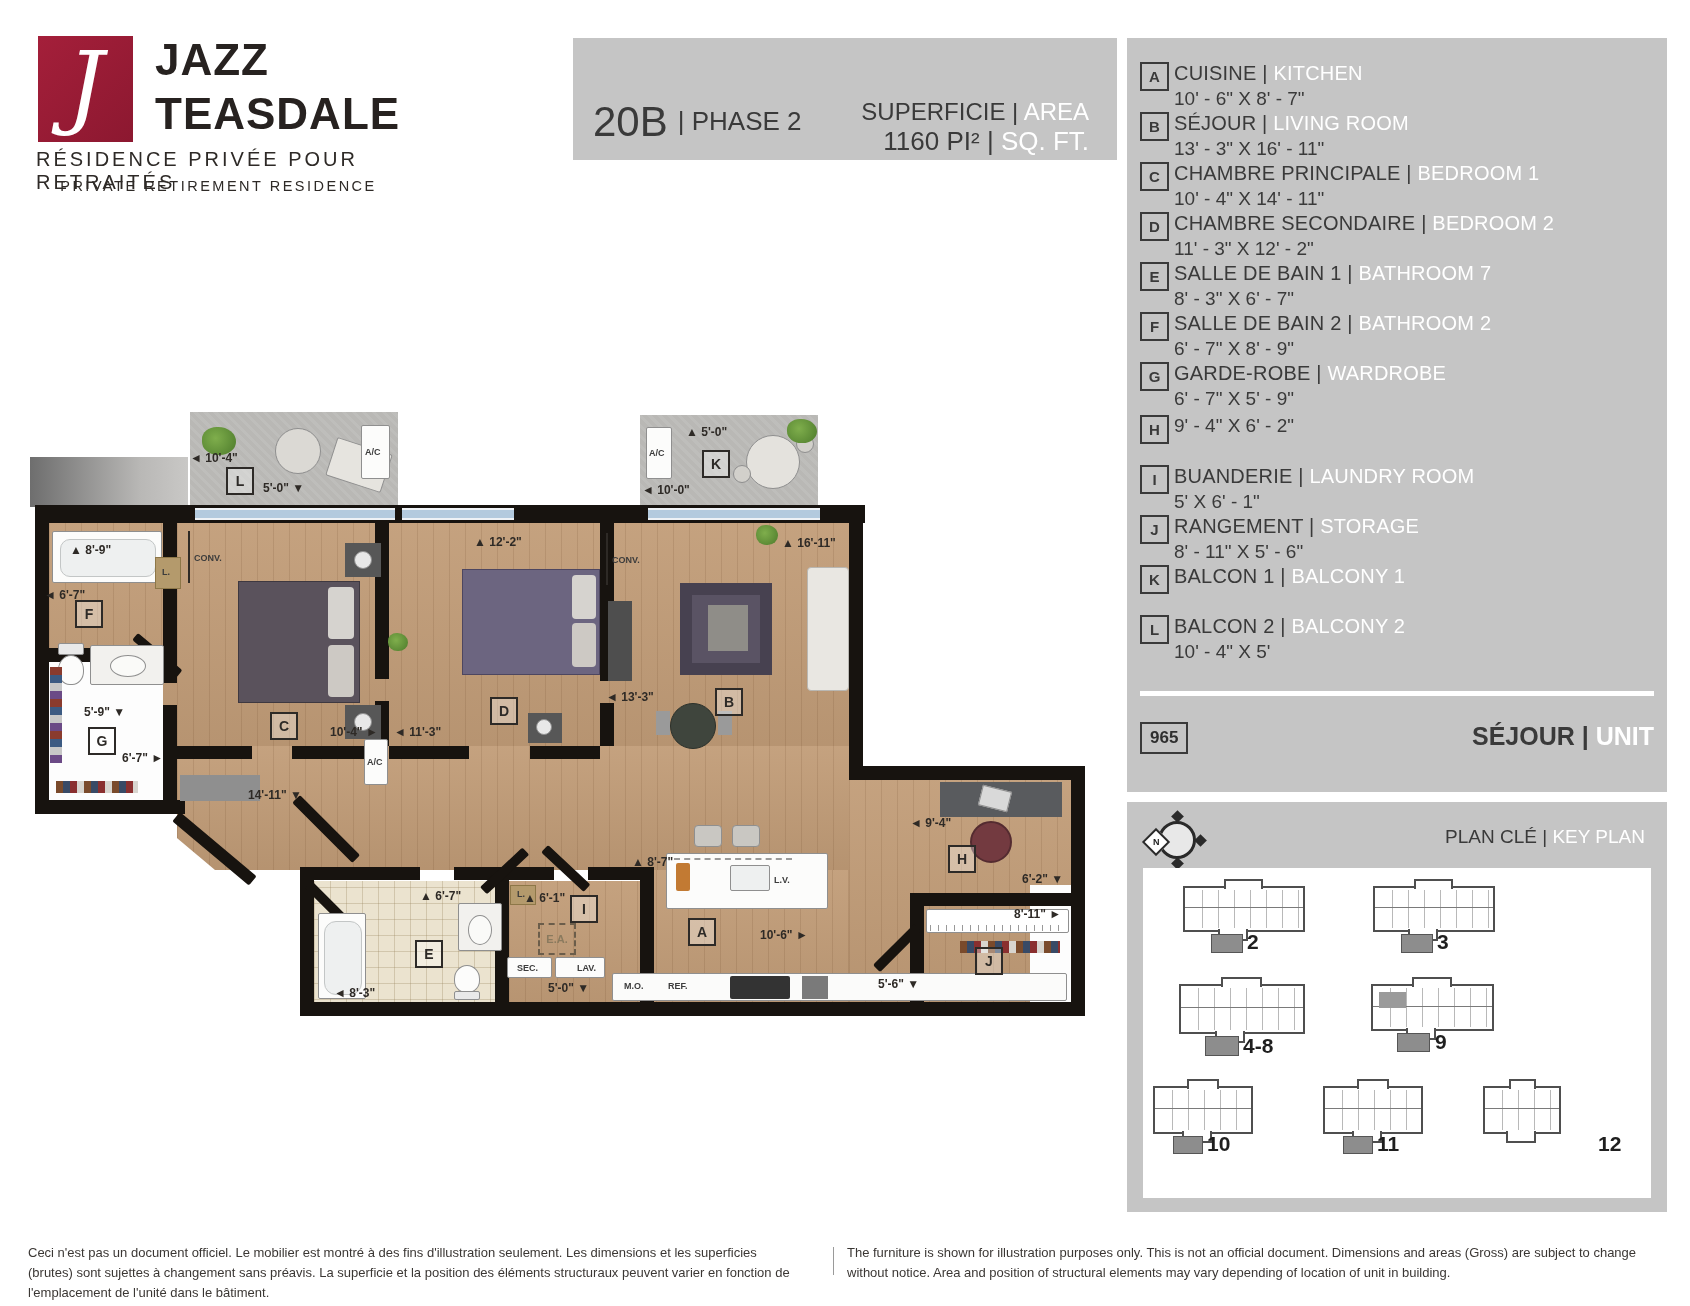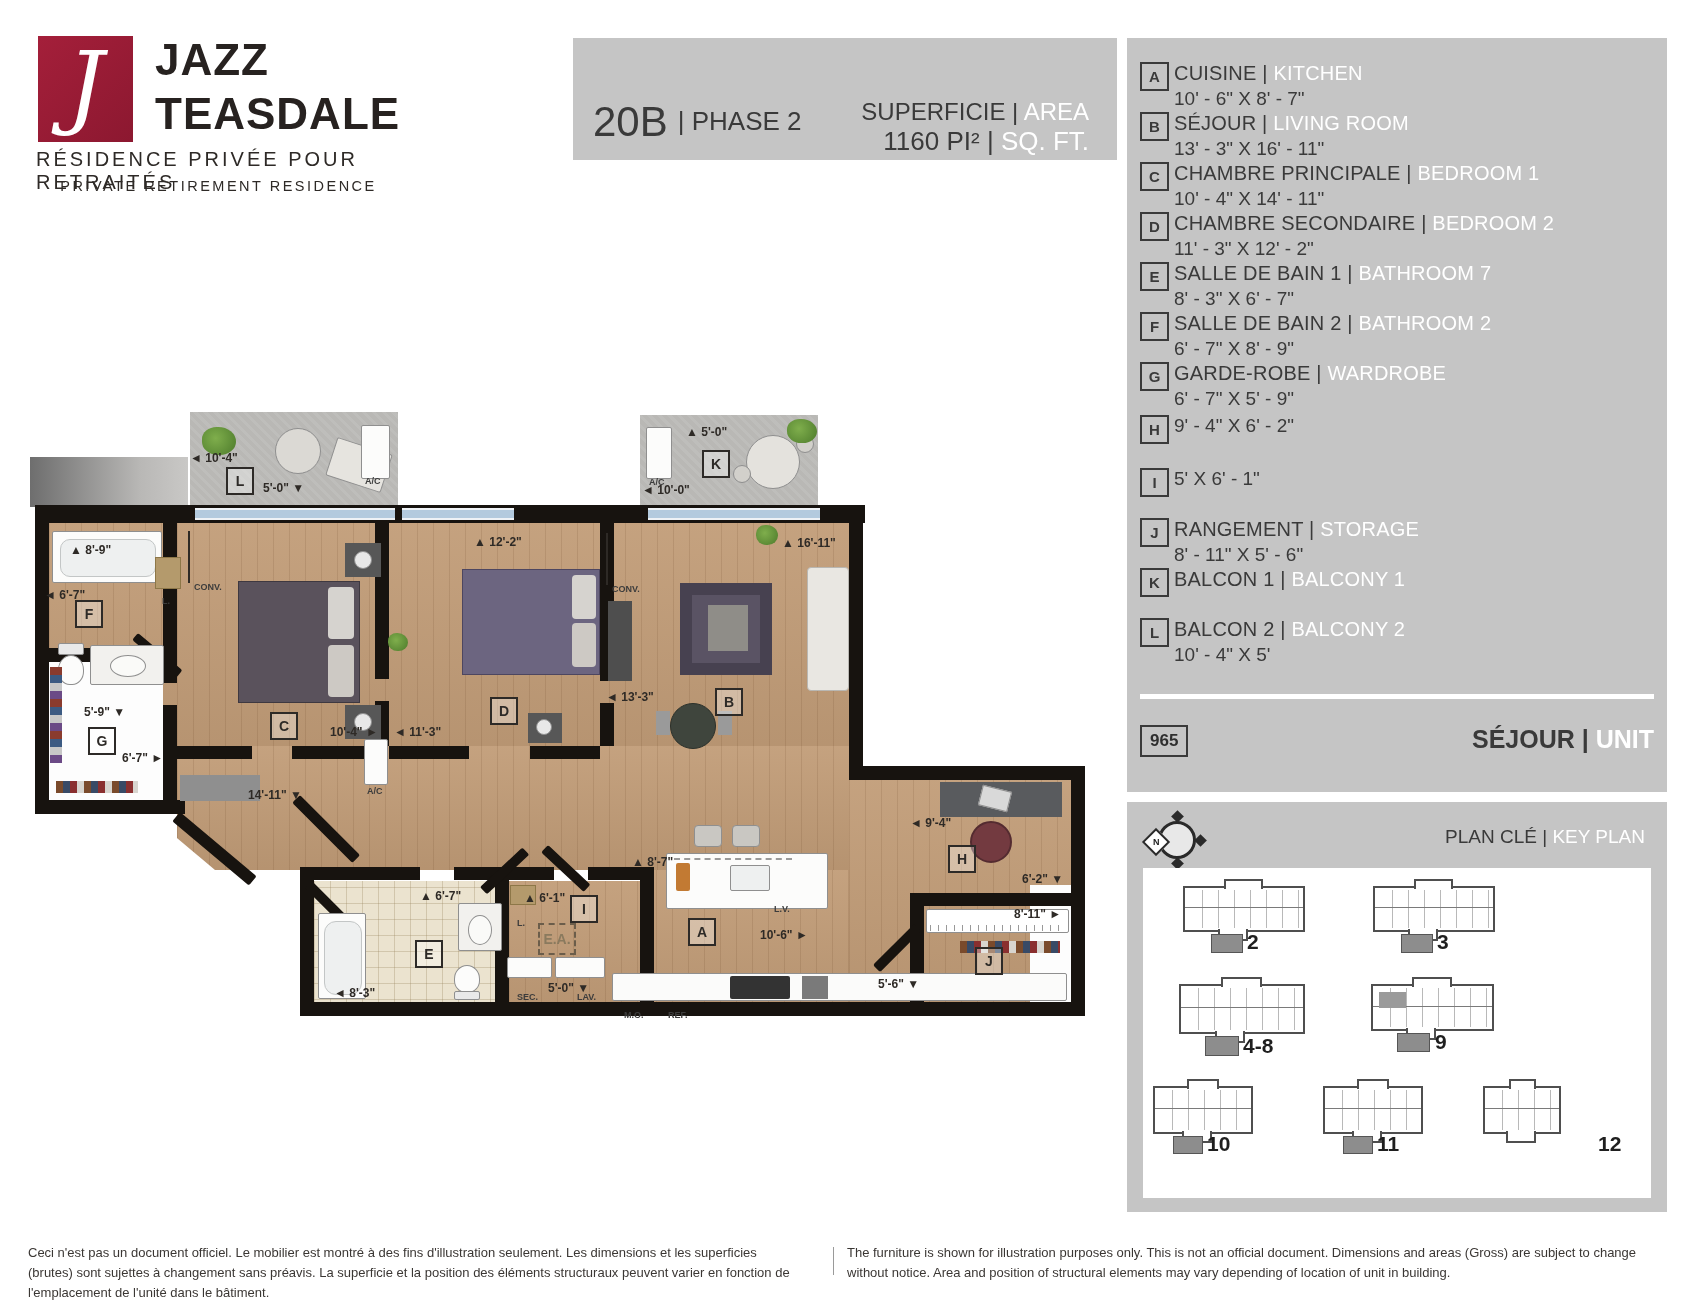--- a/index.html
+++ b/index.html
@@ -62,24 +62,24 @@
   .tile{position:absolute;background:#ebe3cf;
      background-image:repeating-linear-gradient(0deg,rgba(150,130,90,.3) 0 1px,transparent 1px 16px),
                       repeating-linear-gradient(90deg,rgba(150,130,90,.3) 0 1px,transparent 1px 16px);}
   .whitefloor{position:absolute;background:#fdfdfd;}
   .win{position:absolute;background:#b3cade;box-shadow:inset 0 2px 0 #eef2f6,inset 0 -2px 0 #eef2f6;}
   .wfix{position:absolute;background:#fcfcfb;border:1px solid #8f8f8f;border-radius:2px;box-sizing:border-box;}
   .gfix{position:absolute;background:#6e6e6e;}
   .rlabel{position:absolute;width:24px;height:24px;border:2px solid #2d2a27;color:#2d2a27;font-weight:700;font-size:14px;
      display:flex;align-items:center;justify-content:center;background:rgba(255,255,255,.35);z-index:30;}
   .dim{position:absolute;font-size:12px;font-weight:600;color:#2e2a26;white-space:nowrap;z-index:30;}
-  .tinytxt{position:absolute;font-size:9px;font-weight:600;color:#3c3c3c;z-index:25;margin-top:29px;}
+  .tinytxt{position:absolute;font-size:9px;font-weight:600;color:#3c3c3c;z-index:25;}
   .plant{position:absolute;background:radial-gradient(circle at 40% 40%,#7fae4c,#4c7a2b);border-radius:45% 55% 50% 50%;}
   .circ{border-radius:50%;}
-  .dashbox{position:absolute;border:2px dashed #6b5d4a;color:#8a7a5e;font-size:14px;font-weight:600;
+  .dashbox{position:absolute;border:2px dashed #6b5d4a;color:#8a7a5e;font-size:11px;font-weight:600;
      display:flex;align-items:center;justify-content:center;z-index:20;}
   .convline{position:absolute;width:2px;background:#2e2a26;z-index:20;}
   
   .foot{position:absolute;top:1243px;font-size:13px;line-height:1.55;color:#3b3734;}
   .foot-divider{position:absolute;left:833px;top:1247px;width:1px;height:28px;background:#9a9a9a;}
 </style>
 </head>
 <body>
 
 <div id="page">
@@ -141,20 +141,21 @@
       <div class="lbox">G</div>
       <div class="lname"><span>GARDE-ROBE |</span> <span class="white-txt">WARDROBE</span></div>
       <div class="ldim">6' - 7" X 5' - 9"</div>
     </div>
     <div class="lrow">
       <div class="lbox">H</div>
       <div class="ldim">9' - 4" X 6' - 2"</div>
     </div>
     <div class="lrow">
       <div class="lbox">I</div>
+      <div class="lname"><span>BUANDERIE |</span> <span class="white-txt">LAUNDRY ROOM</span></div>
       <div class="ldim">5' X 6' - 1"</div>
     </div>
     <div class="lrow">
       <div class="lbox">J</div>
       <div class="lname"><span>RANGEMENT |</span> <span class="white-txt">STORAGE</span></div>
       <div class="ldim">8' - 11" X 5' - 6"</div>
     </div>
     <div class="lrow">
       <div class="lbox">K</div>
       <div class="lname"><span>BALCON 1 |</span> <span class="white-txt">BALCONY 1</span></div>

